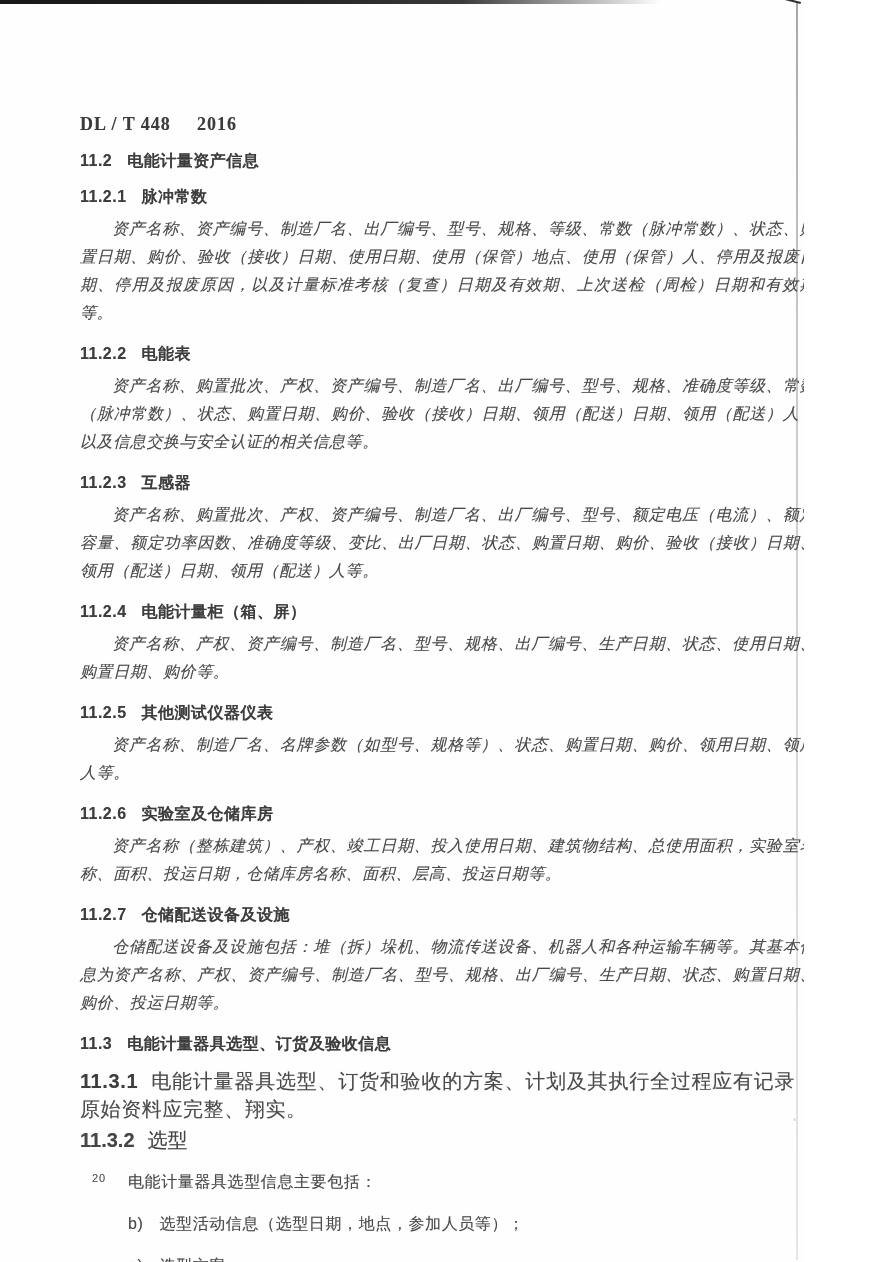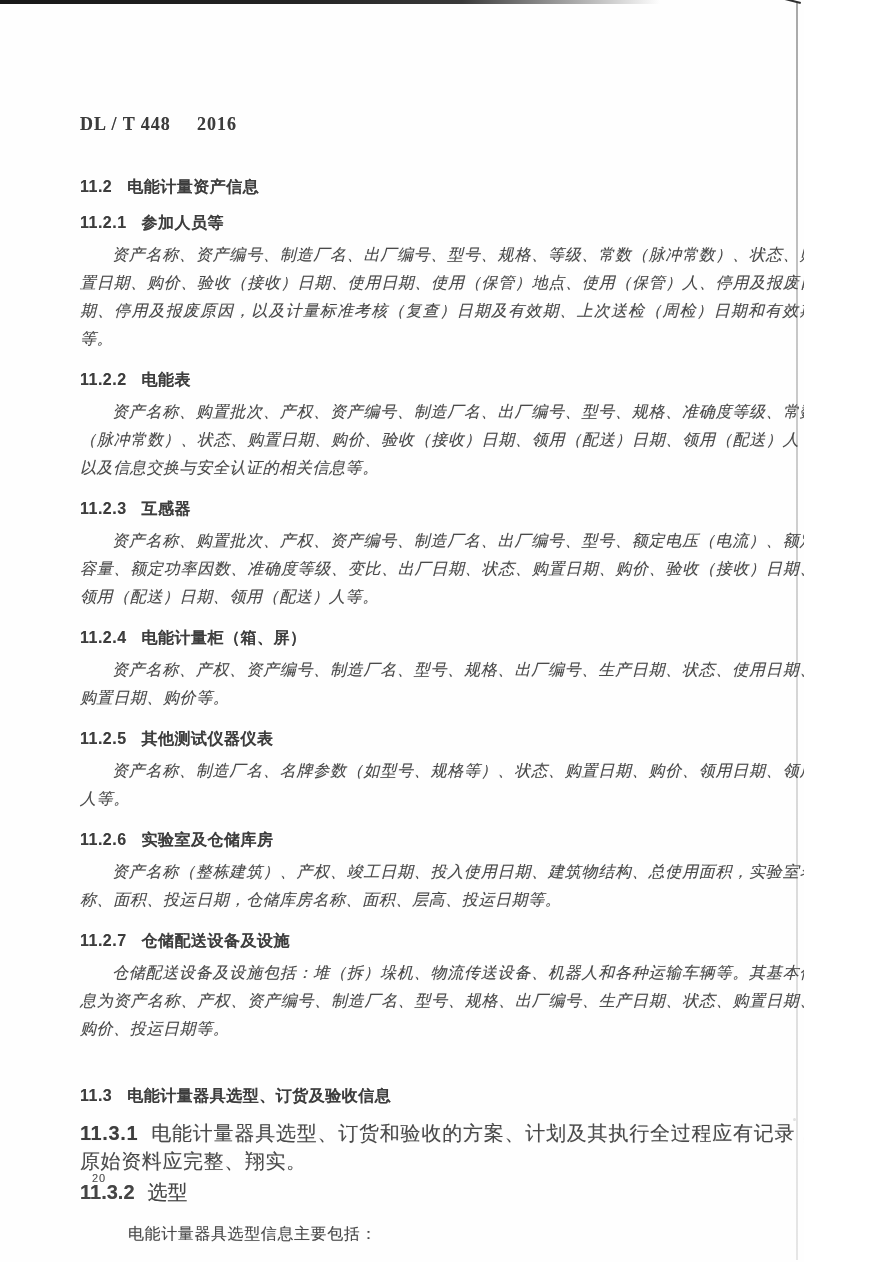--- a/index.html
+++ b/index.html
@@ -38,21 +38,21 @@
     letter-spacing: 1px; line-height: 20px;
     text-shadow: 0 0 0.6px rgba(60,60,60,.5);
   }
   .doc-code .year { margin-left: 26px; }
 
   .sec-h2, .sec-h3 {
     margin: 0; font-size: 16px; font-weight: 700; color: #3d3d3d;
     line-height: 19px; letter-spacing: 0.5px;
     text-shadow: 0 0 0.6px rgba(60,60,60,.45);
   }
-  .sec-h2 { margin-top: 43px; }
+  .sec-h2 { margin-top: 17px; }
   .sec-h3 { margin-top: 17px; }
   .sec-num { margin-right: 15px; }
   .sec-body {
     margin: 9px 0 0 0;
     font-size: 16px; line-height: 28px; letter-spacing: 0.6px;
     text-align: justify; text-indent: 2em;
     color: #4a4a4a;
     text-shadow: 0 0 0.7px rgba(80,80,80,.4);
     font-style: italic;
   }
@@ -93,21 +93,21 @@
 
     <div class="doc-code">
       <span>DL / T 448</span><span class="year">2016</span>
     </div>
 
     <h2 class="sec-h2">
       <span class="sec-num">11.2</span><span>电能计量资产信息</span>
     </h2>
 
     <h3 class="sec-h3">
-      <span class="sec-num">11.2.1</span><span>参加人员等</span>
+      <span class="sec-num">11.2.1</span><span>脉冲常数</span>
     </h3>
     <p class="sec-body">资产名称、资产编号、制造厂名、出厂编号、型号、规格、等级、常数（脉冲常数）、状态、购置日期、购价、验收（接收）日期、使用日期、使用（保管）地点、使用（保管）人、停用及报废日期、停用及报废原因，以及计量标准考核（复查）日期及有效期、上次送检（周检）日期和有效期等。</p>
 
     <h3 class="sec-h3">
       <span class="sec-num">11.2.2</span><span>电能表</span>
     </h3>
     <p class="sec-body">资产名称、购置批次、产权、资产编号、制造厂名、出厂编号、型号、规格、准确度等级、常数（脉冲常数）、状态、购置日期、购价、验收（接收）日期、领用（配送）日期、领用（配送）人，以及信息交换与安全认证的相关信息等。</p>
 
     <h3 class="sec-h3">
       <span class="sec-num">11.2.3</span><span>互感器</span>

